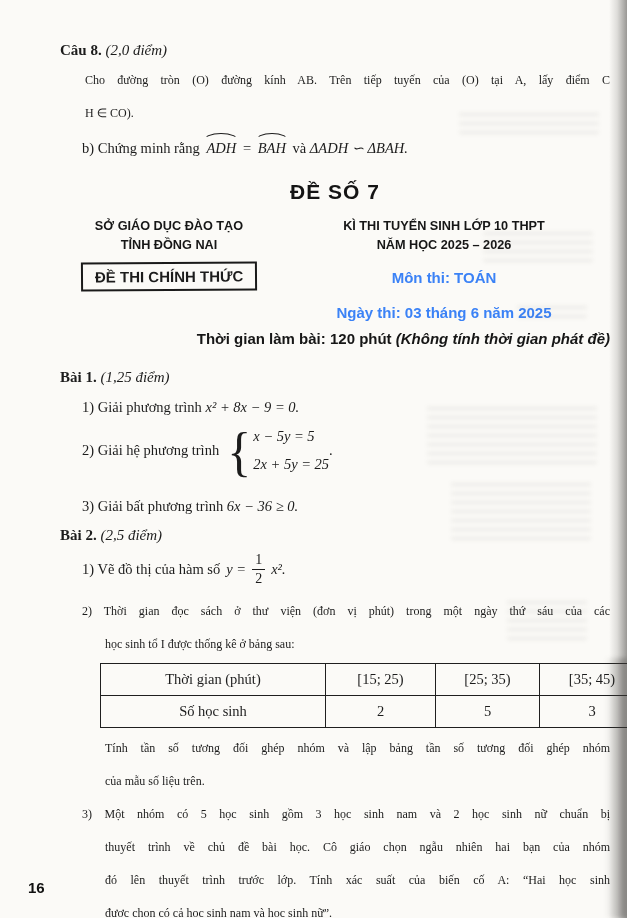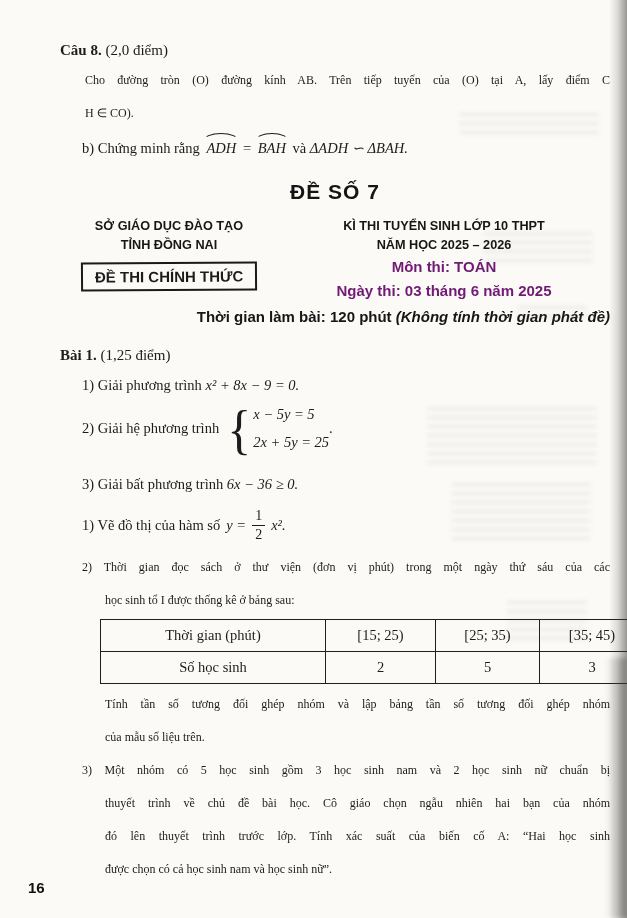--- a/index.html
+++ b/index.html
@@ -10,21 +10,21 @@
     background:#fbfaf7;
     overflow:hidden;
     font-family:"Liberation Serif", serif;
     color:#1c1c1c;
     box-sizing:border-box;
     padding:40px 17px 0 60px;
   }
   
   .h-line { font-size:15px; line-height:20px; }
   .b  { font-weight:bold; }
-  .i  { }
+  .i  { font-style:italic; }
   .mi { font-style:italic; }
   .line { font-size:12px; line-height:25px; white-space:nowrap;margin-top:8px; }
   .stretch { text-align:justify; text-align-last:justify; }
   .para { margin-top:4px; padding-left:25px; }
   .sub  { margin-top:8px; padding-left:22px; font-size:14.5px; line-height:25px; }
   .wrapped { padding-left:45px; }
   .wrapped .outdent { text-indent:-23px; }
   
   .arc { position:relative; padding:0 3px; display:inline-block; }
   .arc::before {
@@ -43,21 +43,21 @@
   .head-cols { display:flex; margin-top:12px; }
   .col-left  { width:218px; text-align:center; flex:0 0 auto; }
   .col-right { flex:1 1 auto; text-align:center; }
   .sans-sm {
     font-family:"Liberation Sans", sans-serif;
     font-weight:bold; font-size:13.5px; line-height:19px; color:#161616;
     transform:scaleX(.94);
   }
   .sans-md {
     font-family:"Liberation Sans", sans-serif;
-    font-weight:bold; font-size:15px; line-height:22px; margin-top:2px; color:#701a75;
+    font-weight:bold; font-size:15px; line-height:22px; margin-top:13px; color:#3b82f6;
   }
   .stamp {
     display:inline-block; margin-top:8px;
     border:2.5px solid #1a1a1a; padding:4px 12px;
     font-family:"Liberation Sans", sans-serif;
     font-weight:bold; font-size:15px; white-space:nowrap;
     transform:rotate(-.4deg);
   }
   .time-line {
     margin-top:6px; text-align:right; white-space:nowrap;
@@ -173,20 +173,24 @@
       </span>
       <span>.</span>
     </div>
     <div class="sub" style="margin-top:17px;">
       <span>3) Giải bất phương trình</span>
       <span class="mi">6x − 36 ≥ 0.</span>
     </div>
   </section>
 
   <section style="margin-top:6px;">
+    <div class="h-line">
+      <span class="b">Bài 2.</span>
+      <span class="i">(2,5 điểm)</span>
+    </div>
     <div class="sub fracrow" style="margin-top:2px;">
       <span>1) Vẽ đồ thị của hàm số</span>
       <span class="mi">y =</span>
       <span class="frac">
         <span class="num">1</span>
         <span class="den">2</span>
       </span>
       <span class="mi">x².</span>
     </div>
     <div class="wrapped" style="margin-top:6px;">

